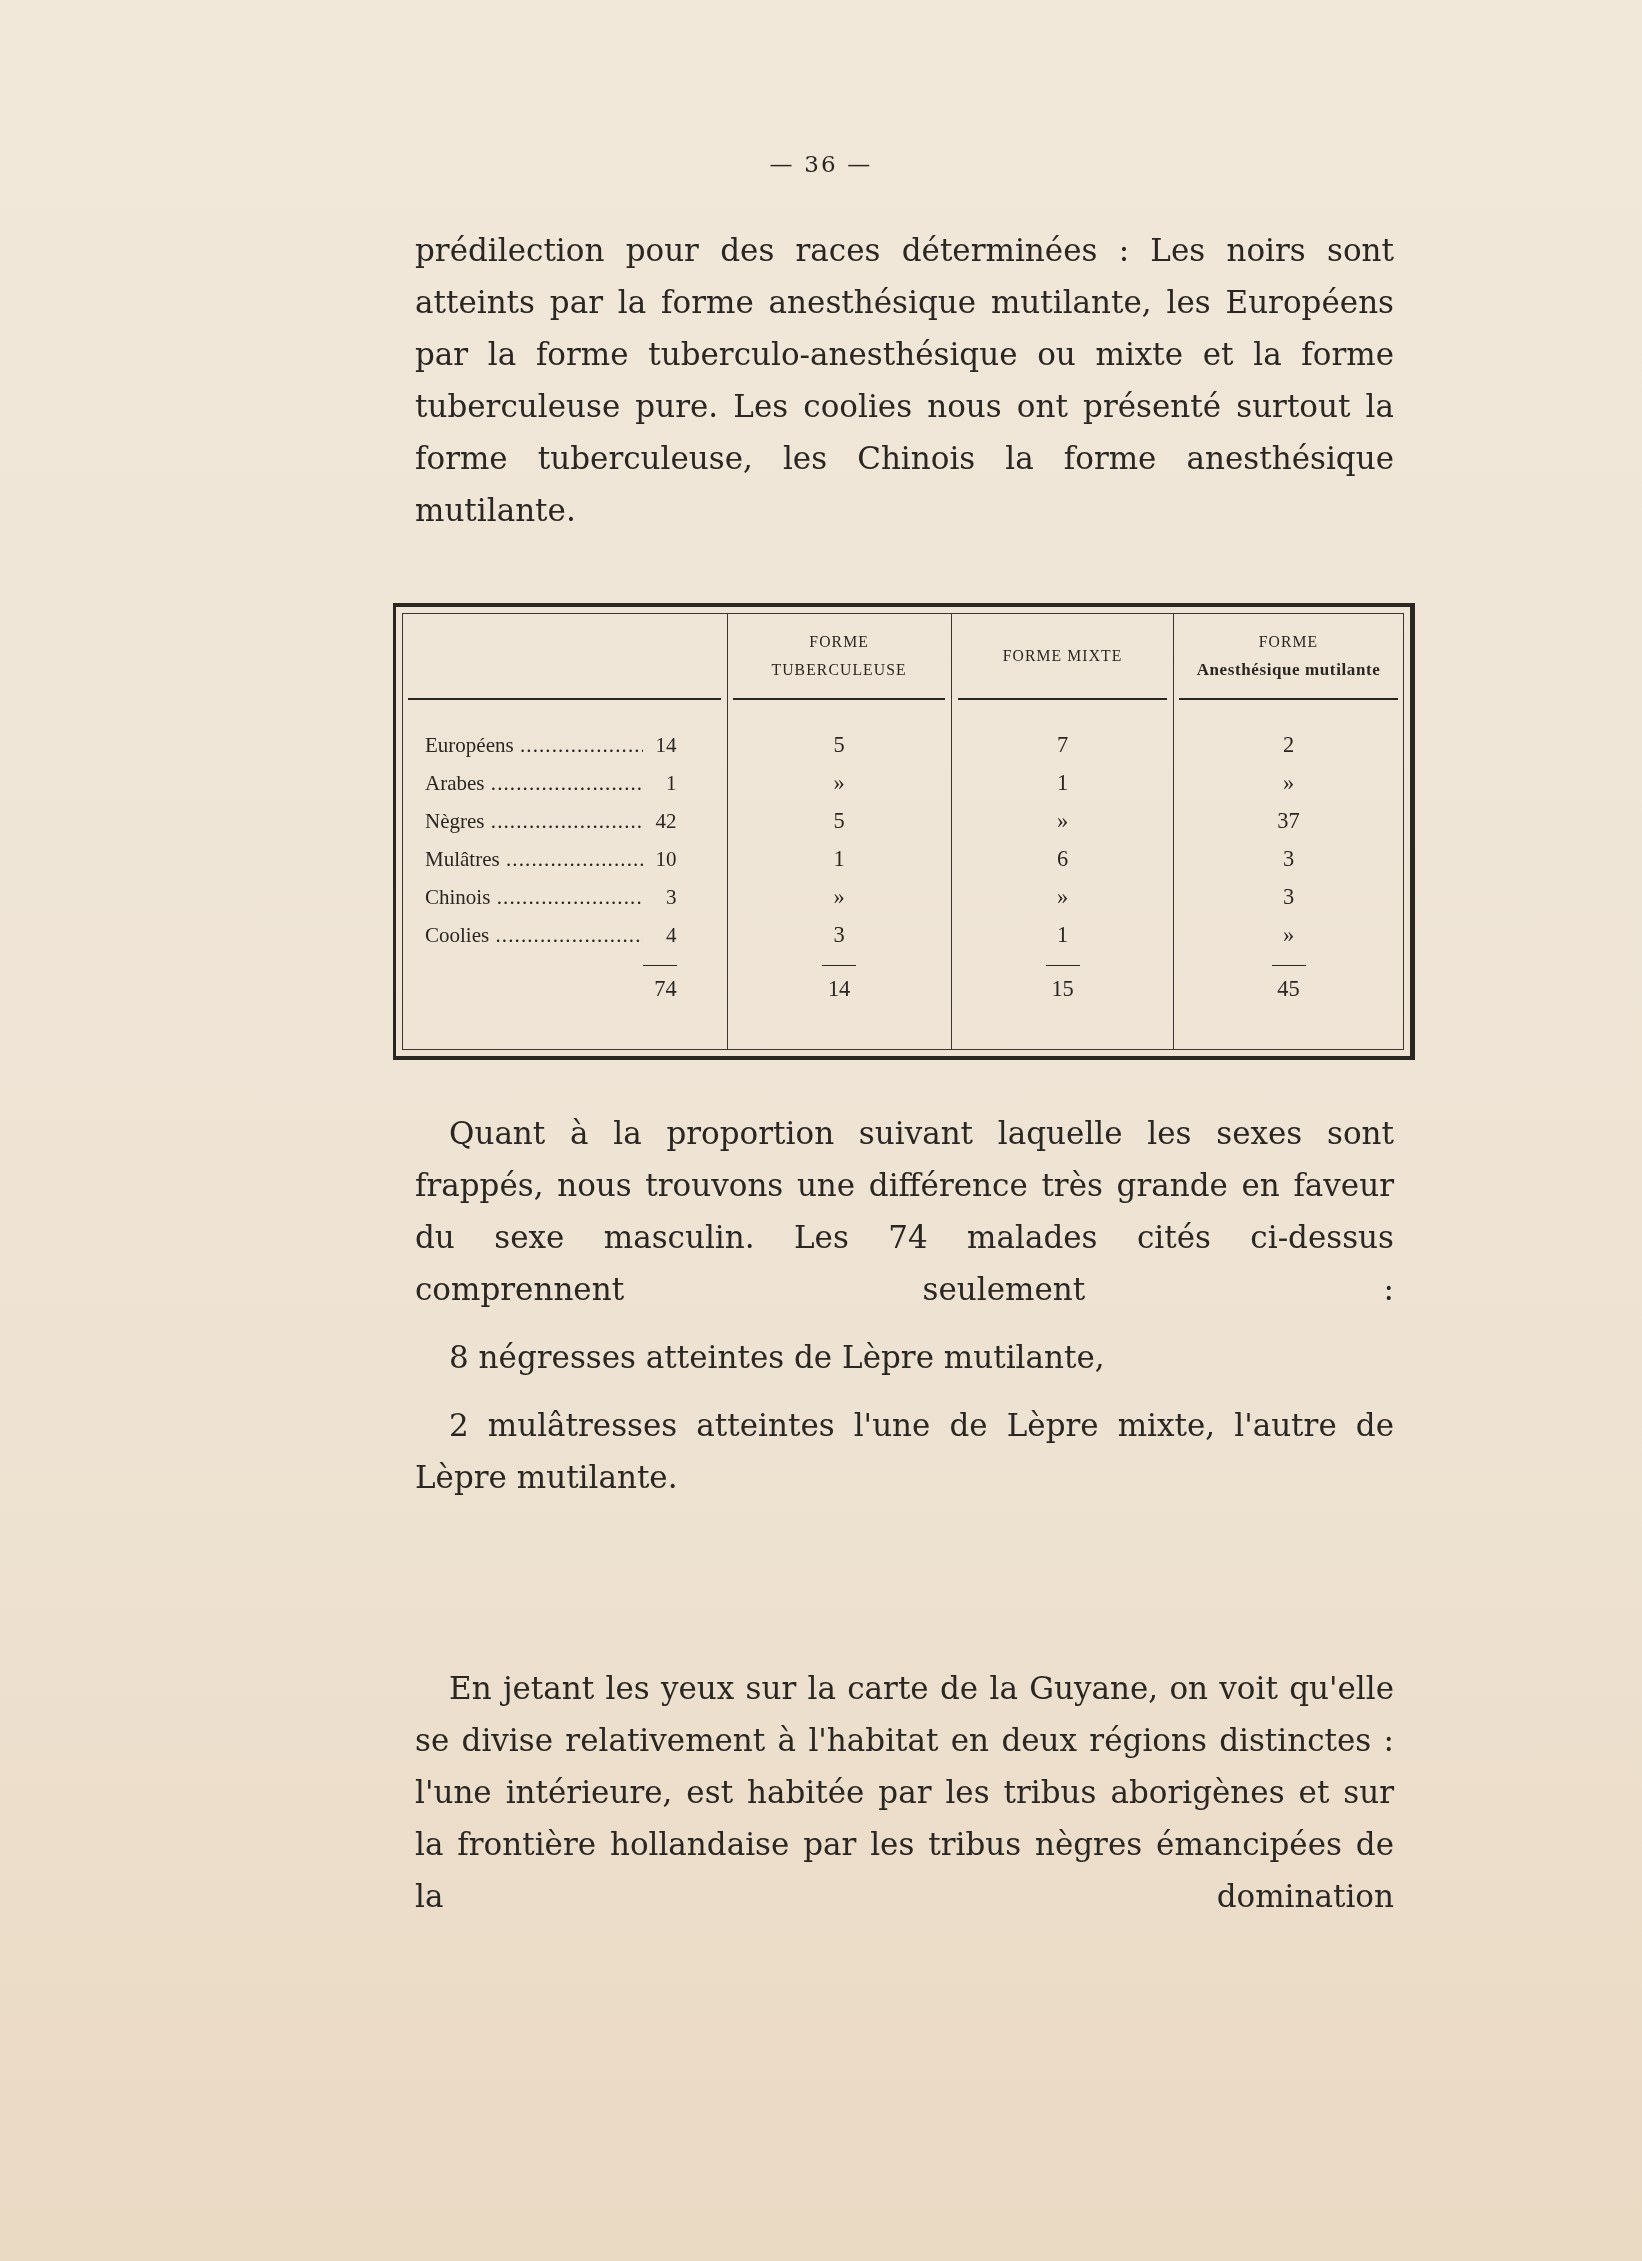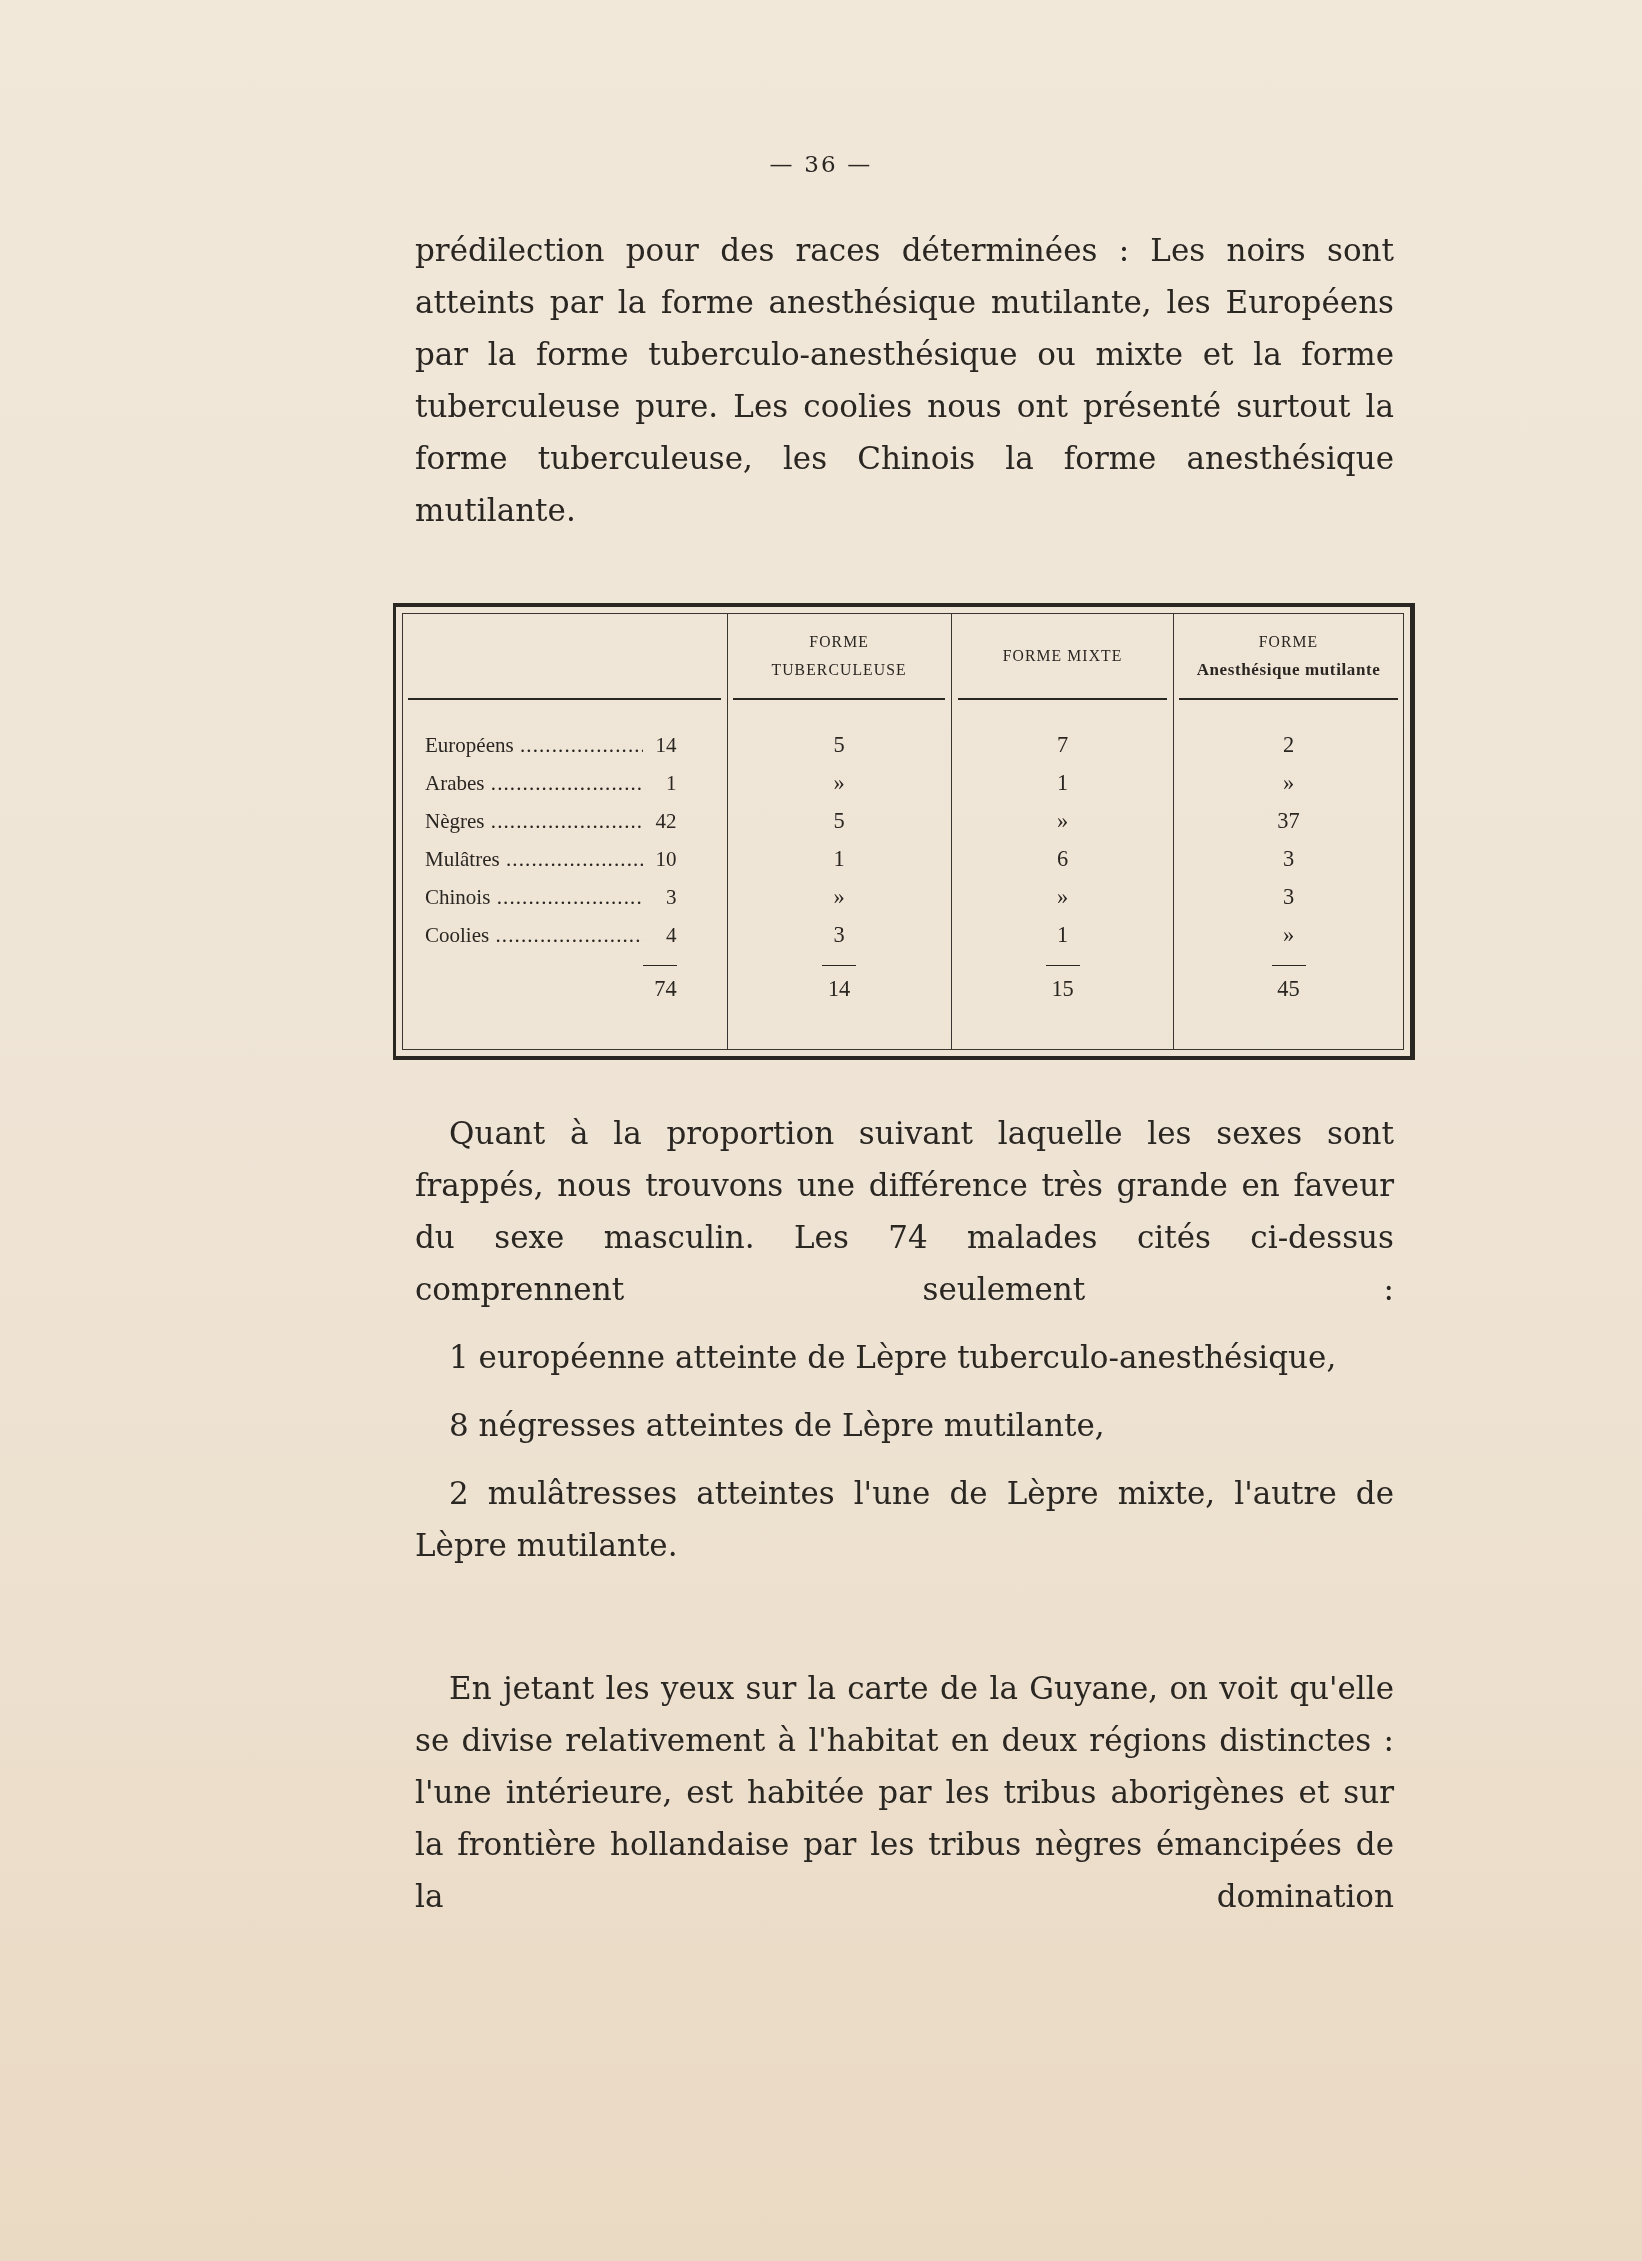--- a/index.html
+++ b/index.html
@@ -166,21 +166,20 @@
         <div class="sum-rule"></div>
         <div class="total">45</div>
       </div>
     </div>
 
   </div>
 </div>
 
 <div class="text-block" id="block2">
   <p class="indent full">Quant à la proportion suivant laquelle les sexes sont frappés, nous trouvons une différence très grande en faveur du sexe masculin. Les 74 malades cités ci-dessus comprennent seulement :</p>
-  <p class="indent">1 européenne atteinte de Lèpre tuberculo-anesthésique,</p>
   <p class="indent">8 négresses atteintes de Lèpre mutilante,</p>
   <p class="indent">2 mulâtresses atteintes l'une de Lèpre mixte, l'autre de Lèpre mutilante.</p>
 </div>
 
 <div class="text-block" id="block3">
   <p class="indent full">En jetant les yeux sur la carte de la Guyane, on voit qu'elle se divise relativement à l'habitat en deux régions distinctes : l'une intérieure, est habitée par les tribus aborigènes et sur la frontière hollandaise par les tribus nègres émancipées de la domination</p>
 </div>
 
 
 </body></html>

